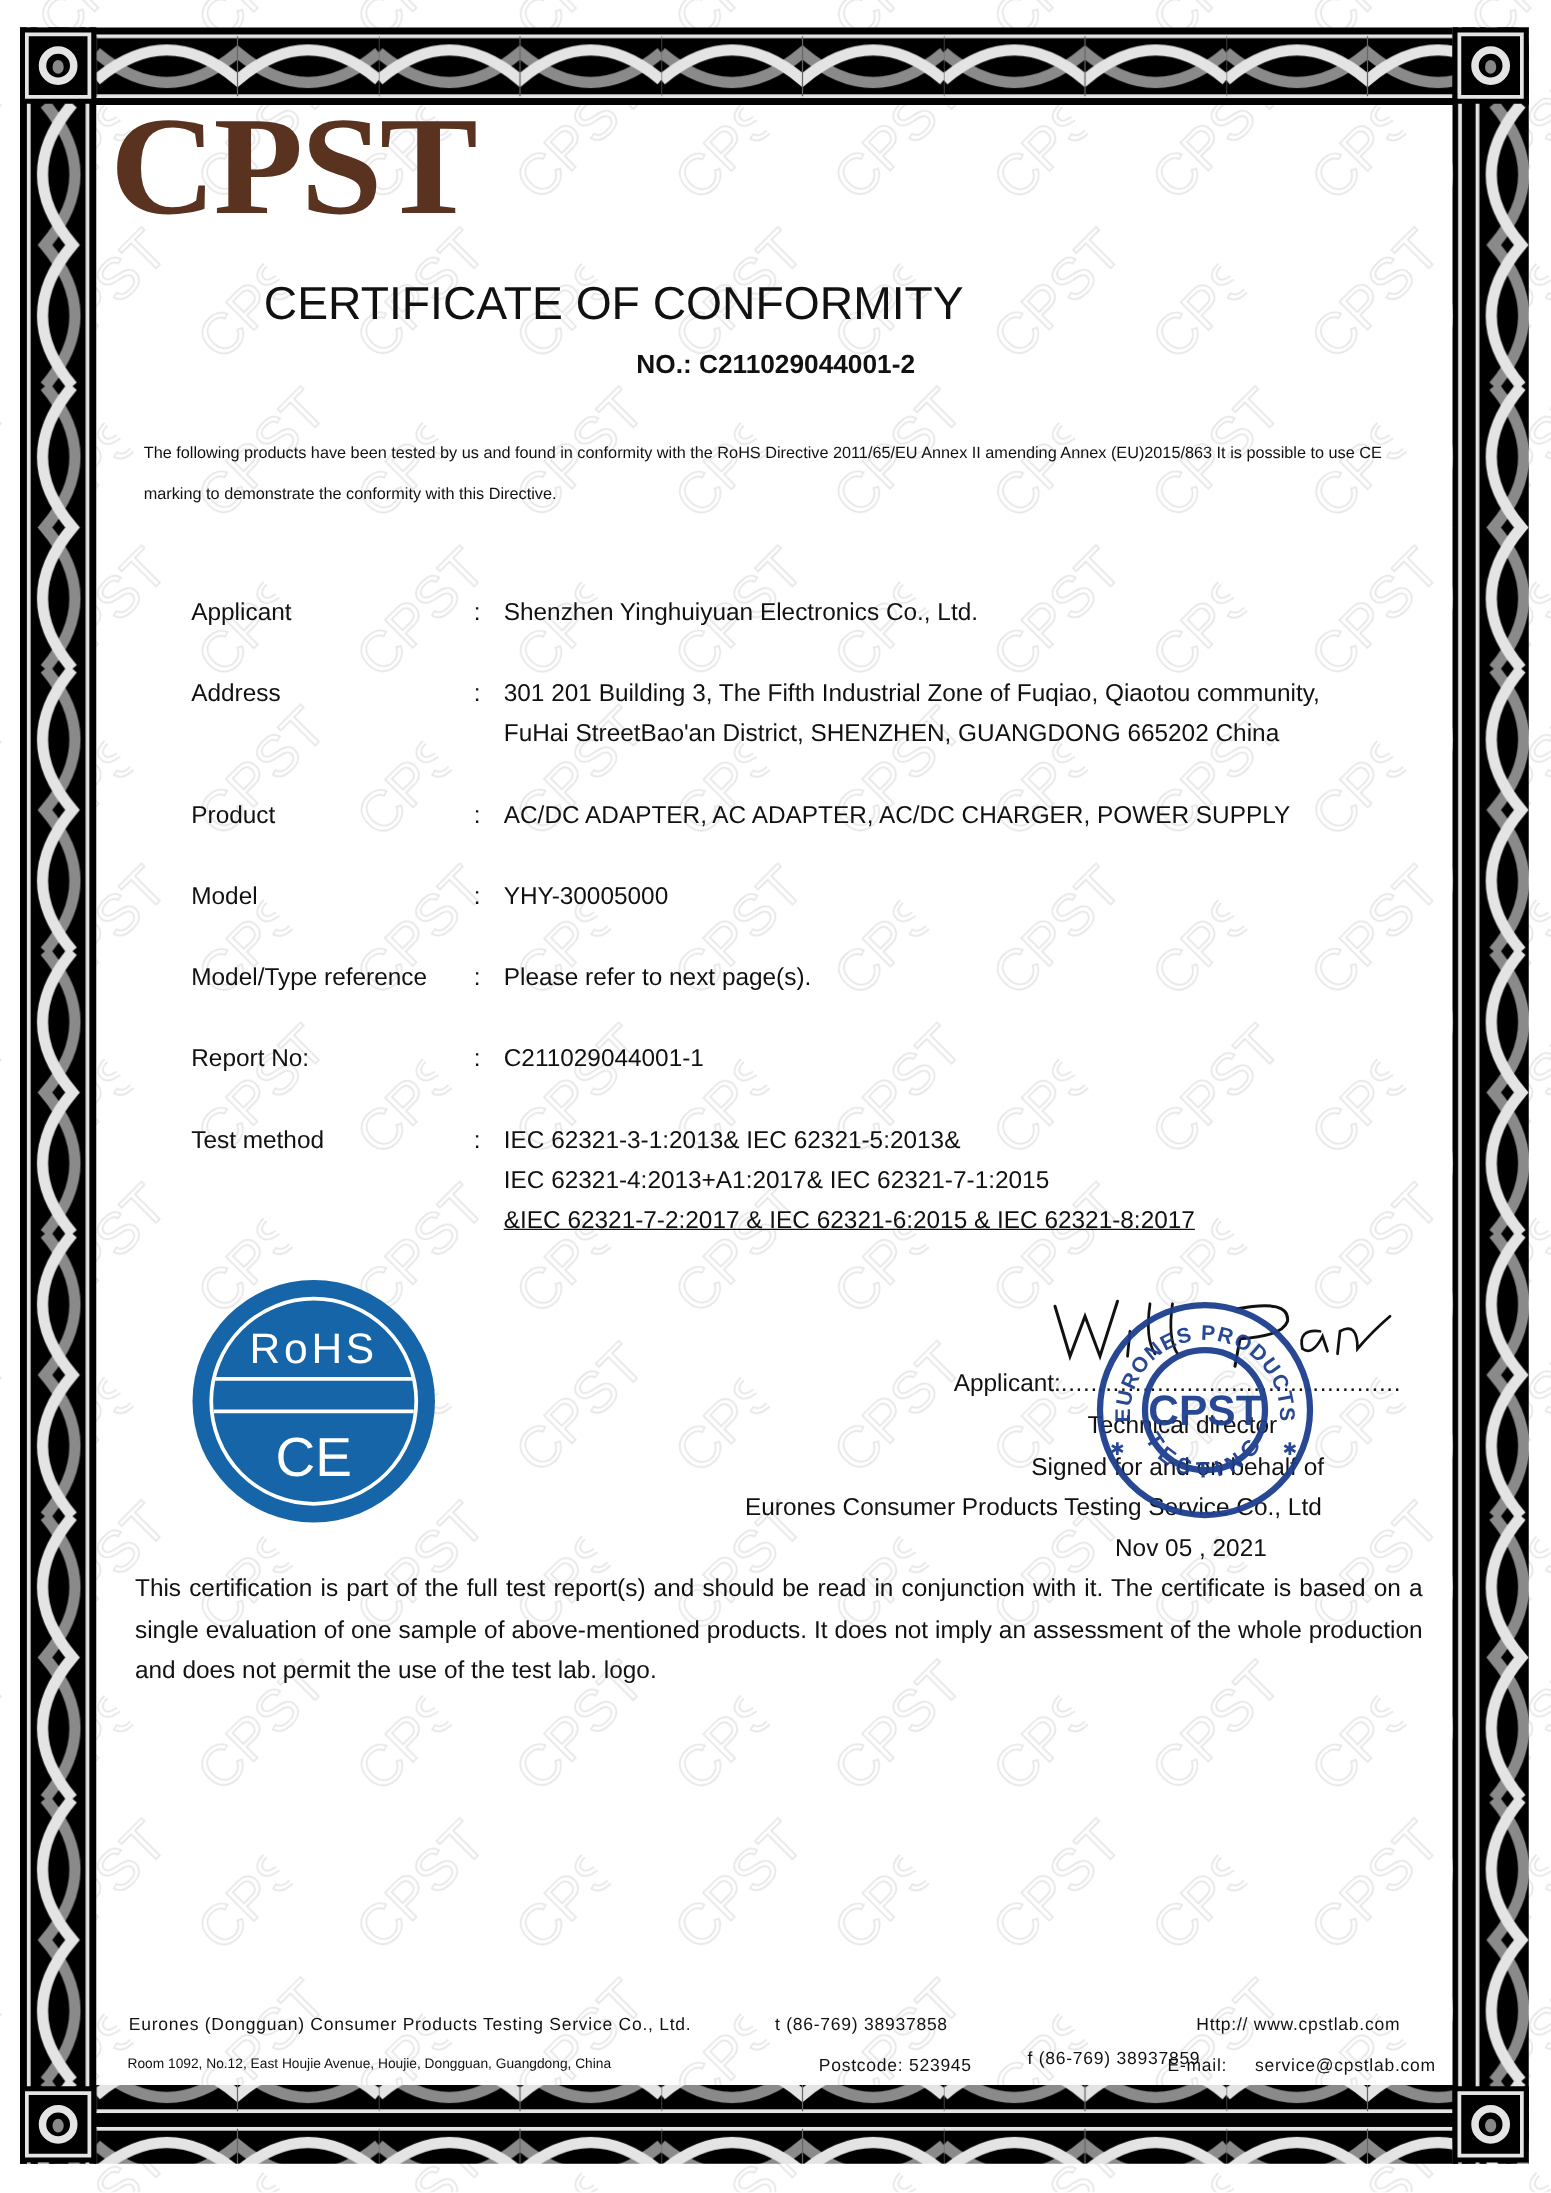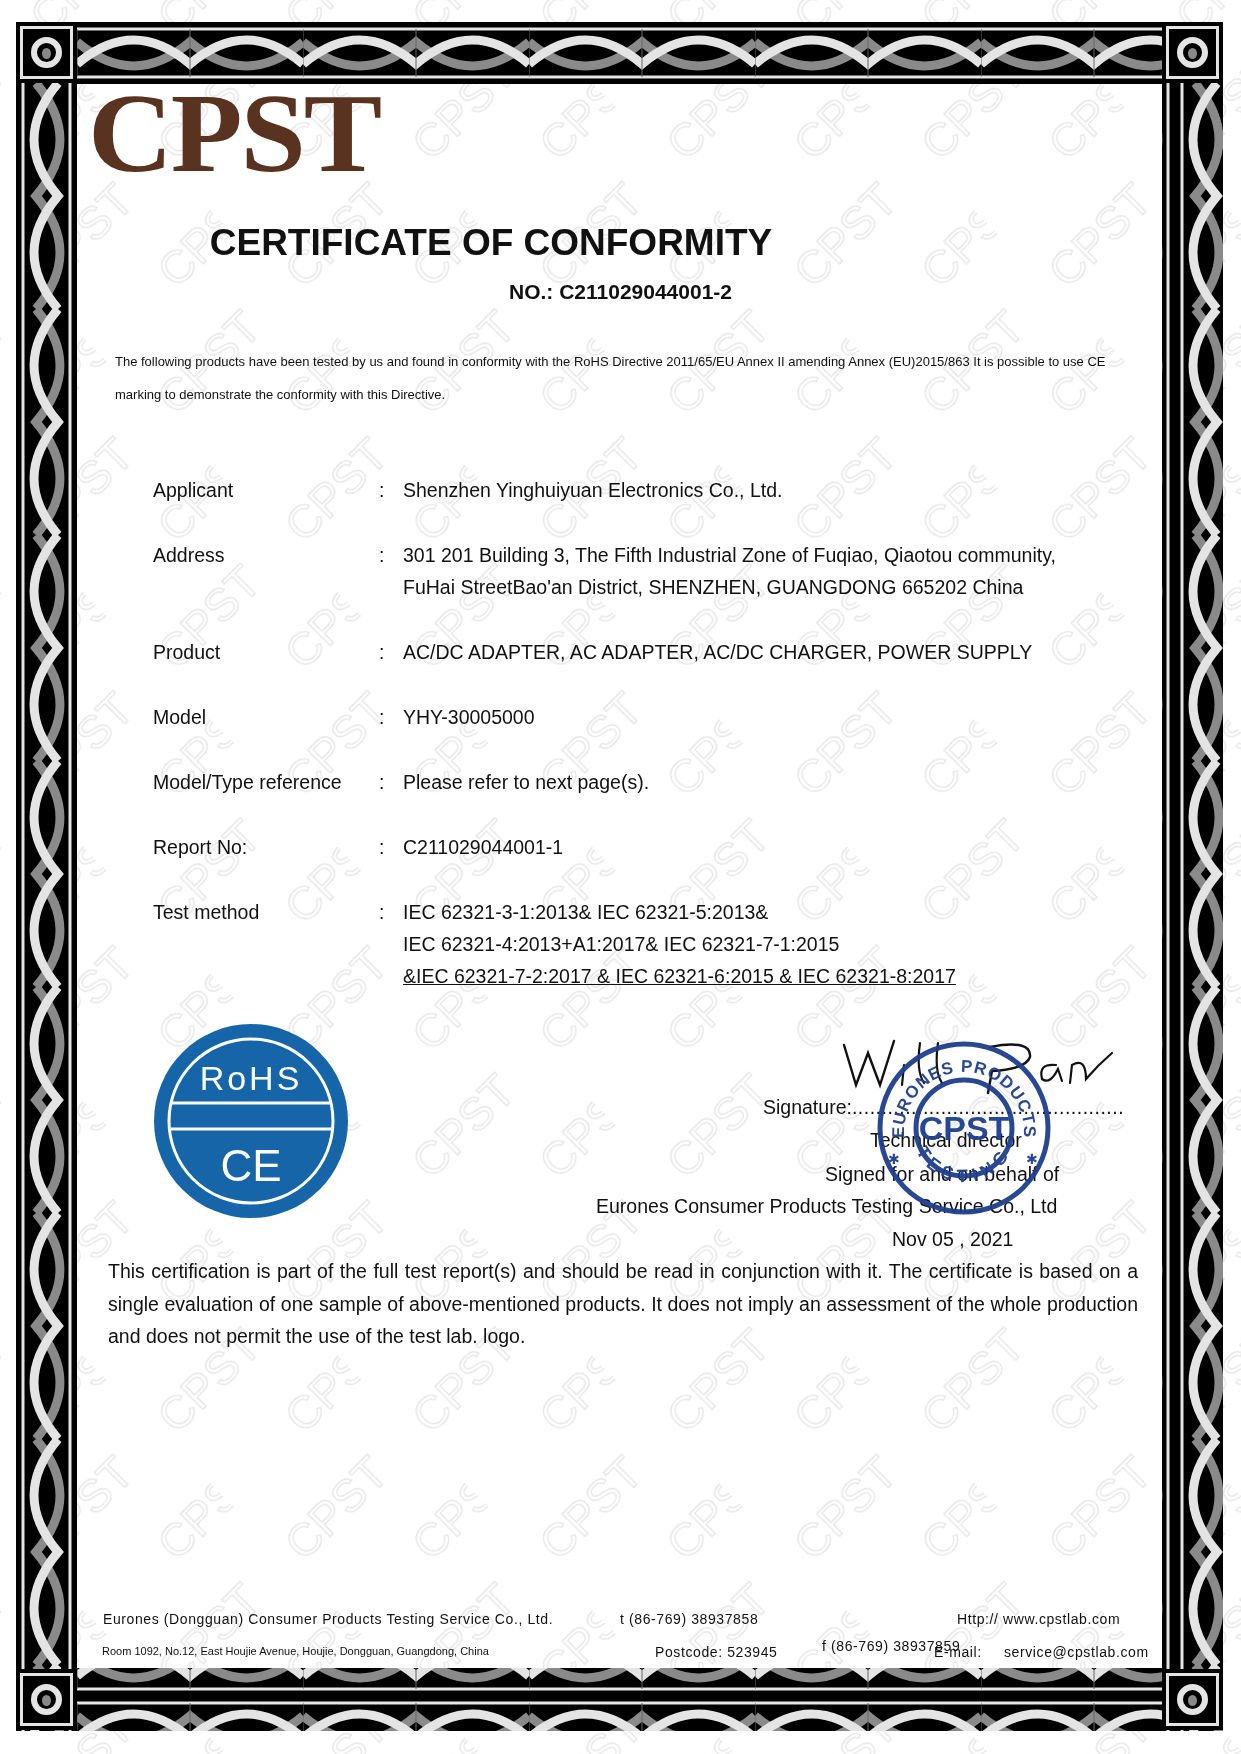--- a/index.html
+++ b/index.html
@@ -7,21 +7,21 @@
        font-family:"Liberation Sans","DejaVu Sans",sans-serif;color:#111;}
   .watermark{position:absolute;left:0;top:0;width:1241px;height:1754px;overflow:hidden;pointer-events:none;z-index:0;}
   .watermark svg{position:absolute;left:0;top:0;}
   .frame{position:absolute;z-index:2;}
   .corner{position:absolute;width:61px;height:61px;background:#000;box-sizing:border-box;z-index:3;}
   .corner .sq{position:absolute;left:4px;top:4px;width:53px;height:53px;border:3px solid #e4e4e4;box-sizing:border-box;}
   .corner .ring{position:absolute;left:15px;top:15px;width:31px;height:31px;border-radius:50%;border:6px solid #e4e4e4;box-sizing:border-box;}
   .corner .dot{position:absolute;left:26px;top:26px;width:9px;height:11px;border-radius:50%;background:#888;}
   .content{position:absolute;z-index:4;}
   .logo{left:88px;top:78px;font-family:"Liberation Serif","DejaVu Serif",serif;font-weight:bold;font-size:112px;color:#5a3320;letter-spacing:-2px;line-height:110px;transform:scaleX(1.05);transform-origin:left;}
-  .title{left:0;width:982px;top:222px;text-align:center;font-weight:bold;font-size:37px;letter-spacing:0px;}
+  .title{left:0;width:982px;top:222px;text-align:center;font-weight:normal;font-size:37px;letter-spacing:0px;}
   .certno{left:0;width:1241px;top:280px;text-align:center;font-weight:bold;font-size:21px;}
   .intro{left:115px;top:346px;width:1010px;font-size:13px;line-height:32.5px;}
   .row{position:absolute;left:153px;font-size:19.5px;line-height:32px;}
   .row .lbl{position:absolute;left:0;width:220px;white-space:nowrap;}
   .row .colon{position:absolute;left:226px;}
   .row .val{position:absolute;left:250px;width:720px;white-space:nowrap;}
   .rohs{left:153px;top:1023px;width:196px;height:196px;}
   .sig{font-size:19.5px;line-height:24px;white-space:nowrap;}
   .closing{left:108px;top:1255px;width:1030px;font-size:19.5px;line-height:32.5px;text-align:justify;}
   .footer{font-size:14px;white-space:nowrap;letter-spacing:0.6px;}
@@ -151,21 +151,21 @@
     <path d="M2,10 L14,50 L26,18 L38,50 L52,6" fill="none" stroke="#111" stroke-width="2.4" stroke-linecap="round"></path>
     <path d="M62,30 L60,50" fill="none" stroke="#111" stroke-width="2.2" stroke-linecap="round"></path>
     <path d="M78,8 Q74,36 82,48" fill="none" stroke="#111" stroke-width="2.2" stroke-linecap="round"></path>
     <path d="M96,8 Q92,36 100,48" fill="none" stroke="#111" stroke-width="2.2" stroke-linecap="round"></path>
     <path d="M148,12 Q190,4 188,22 Q184,34 150,36 L146,58" fill="none" stroke="#111" stroke-width="2.4" stroke-linecap="round"></path>
     <path d="M214,30 Q196,28 200,44 Q208,50 216,34 L220,46" fill="none" stroke="#111" stroke-width="2.2" stroke-linecap="round"></path>
     <path d="M228,48 L230,30 Q244,22 244,44 Q256,30 270,18" fill="none" stroke="#111" stroke-width="2.2" stroke-linecap="round"></path>
   </svg>
 </div>
 <div class="content sig" style="left:763px;top:1095px;">
-  <span>Signature:</span><span style="letter-spacing:0.5px;">..............................................</span>
+  <span>Applicant:</span><span style="letter-spacing:0.5px;">..............................................</span>
 </div>
 <div class="content sig" style="left:870px;top:1128px;">Technical director</div>
 <div class="content sig" style="left:825px;top:1162px;">Signed for and on behalf of</div>
 <div class="content sig" style="left:596px;top:1194px;">Eurones Consumer Products Testing Service Co., Ltd</div>
 <div class="content sig" style="left:892px;top:1227px;">Nov 05 , 2021</div>
 
 <div class="content" style="left:876px;top:1040px;width:176px;height:176px;opacity:0.95;">
   <svg width="176" height="176" viewBox="0 0 176 176" xmlns="http://www.w3.org/2000/svg">
     <defs>
       <path id="arcTop" d="M28,92 A60,60 0 0 1 148,92"></path>

